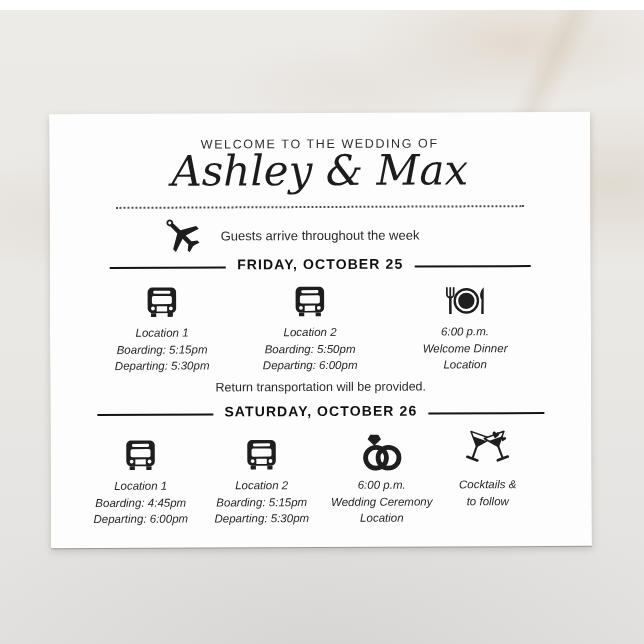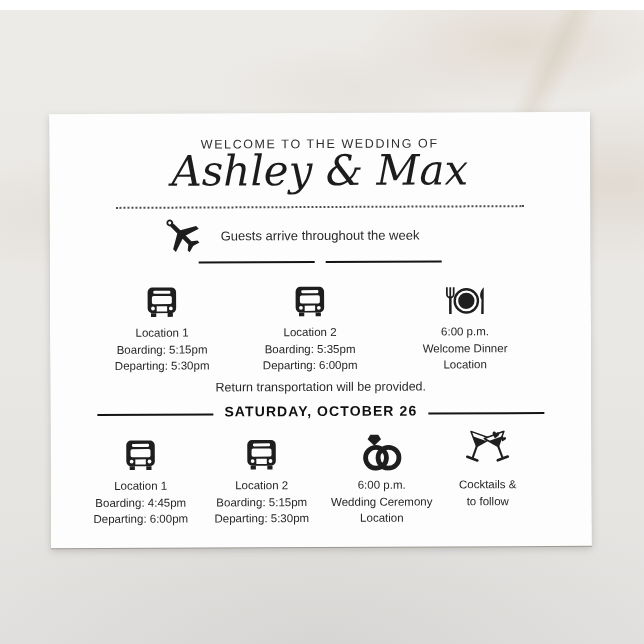--- a/index.html
+++ b/index.html
@@ -34,21 +34,21 @@
   .plane{position:absolute;left:112px;top:101px;}
   .arrival-note{position:absolute;top:115px;left:0;width:100%;text-align:center;
     font-size:13px;color:#2a2a2a;}
   .day-header{position:absolute;left:0;width:100%;display:flex;align-items:center;justify-content:center;gap:11px;}
   .day-header .rule{width:116px;border-top:2px solid #141414;margin-top:5px;}
   .day-title{font-size:14px;font-weight:bold;letter-spacing:1.1px;color:#101010;white-space:nowrap;}
   .hdr-fri{top:143px;}
   .hdr-sat{top:290px;}
   .col{position:absolute;text-align:center;}
   .col .icon-box{display:flex;justify-content:center;align-items:flex-end;margin-bottom:6px;}
-  .col .line{font-size:11.5px;line-height:16.5px;color:#262626;}
+  .col .line{font-size:11.5px;line-height:16.5px;color:#262626;font-style:italic;}
   .cols-fri .col{top:169px;width:150px;}
   .cols-fri .icon-box{height:36px;}
   .c-f1{left:37px;} .c-f2{left:185px;} .c-f3{left:340px;}
   .footnote{position:absolute;top:267px;left:0;width:100%;text-align:center;font-size:12.5px;color:#2a2a2a;}
   .cols-sat .col{top:318px;width:140px;}
   .cols-sat .icon-box{height:40px;}
   .c-s1{left:20px;} .c-s2{left:141px;} .c-s3{left:261px;} .c-s4{left:367px;}
   svg{display:block;}
 </style>
 </head>
@@ -69,20 +69,21 @@
         <g transform="rotate(-45 20 20)">
           <circle cx="20" cy="2.8" r="2.3" fill="none" stroke="#1e1e1e" stroke-width="1.7"></circle>
           <path fill="#1e1e1e" d="M20 4.2 C18.7 4.2 17.9 5.9 17.9 7.4 L17.9 15 L4.5 22.7 L4.5 26.4 L17.9 22.1 L17.9 29.8 L13.4 33.4 L13.4 36 L20 34.2 L26.6 36 L26.6 33.4 L22.1 29.8 L22.1 22.1 L35.5 26.4 L35.5 22.7 L22.1 15 L22.1 7.4 C22.1 5.9 21.3 4.2 20 4.2 Z"></path>
         </g>
       </svg>
     </div>
     <div class="arrival-note">Guests arrive throughout the week</div>
 
     <div class="day-header hdr-fri">
       <span class="rule"></span>
+      <span class="day-title">FRIDAY, OCTOBER 25</span>
       <span class="rule"></span>
     </div>
 
     <div class="cols-fri">
       <div class="col c-f1">
         <div class="icon-box">
           <svg width="38" height="33" viewBox="0 0 40 34">
             <rect x="5" y="1.5" width="30" height="27" rx="5" fill="#1e1e1e"></rect>
             <rect x="11" y="5" width="18" height="3.2" rx="1.2" fill="#fdfdfd"></rect>
             <rect x="9.5" y="10.5" width="21" height="8.5" rx="1.8" fill="#fdfdfd"></rect>
@@ -105,21 +106,21 @@
             <rect x="11" y="5" width="18" height="3.2" rx="1.2" fill="#fdfdfd"></rect>
             <rect x="9.5" y="10.5" width="21" height="8.5" rx="1.8" fill="#fdfdfd"></rect>
             <circle cx="10.6" cy="23.6" r="2" fill="#fdfdfd"></circle>
             <circle cx="29.4" cy="23.6" r="2" fill="#fdfdfd"></circle>
             <rect x="14.5" y="21.3" width="11" height="5.5" fill="#fdfdfd"></rect>
             <rect x="8.5" y="28.5" width="5.5" height="4" fill="#1e1e1e"></rect>
             <rect x="26" y="28.5" width="5.5" height="4" fill="#1e1e1e"></rect>
           </svg>
         </div>
         <div class="line">Location 2</div>
-        <div class="line">Boarding: 5:35pm</div>
+        <div class="line">Boarding: 5:50pm</div>
         <div class="line">Departing: 6:00pm</div>
       </div>
 
       <div class="col c-f3">
         <div class="icon-box">
           <svg width="46" height="33" viewBox="0 0 46 34">
             <path d="M4.5 3 V10 a3.5 3.5 0 0 0 7 0 V3" fill="none" stroke="#1e1e1e" stroke-width="1.8"></path>
             <line x1="8" y1="3" x2="8" y2="12" stroke="#1e1e1e" stroke-width="1.8"></line>
             <line x1="8" y1="12" x2="8" y2="30.5" stroke="#1e1e1e" stroke-width="2.6"></line>
             <circle cx="24.5" cy="17" r="13.2" fill="#1e1e1e"></circle>

